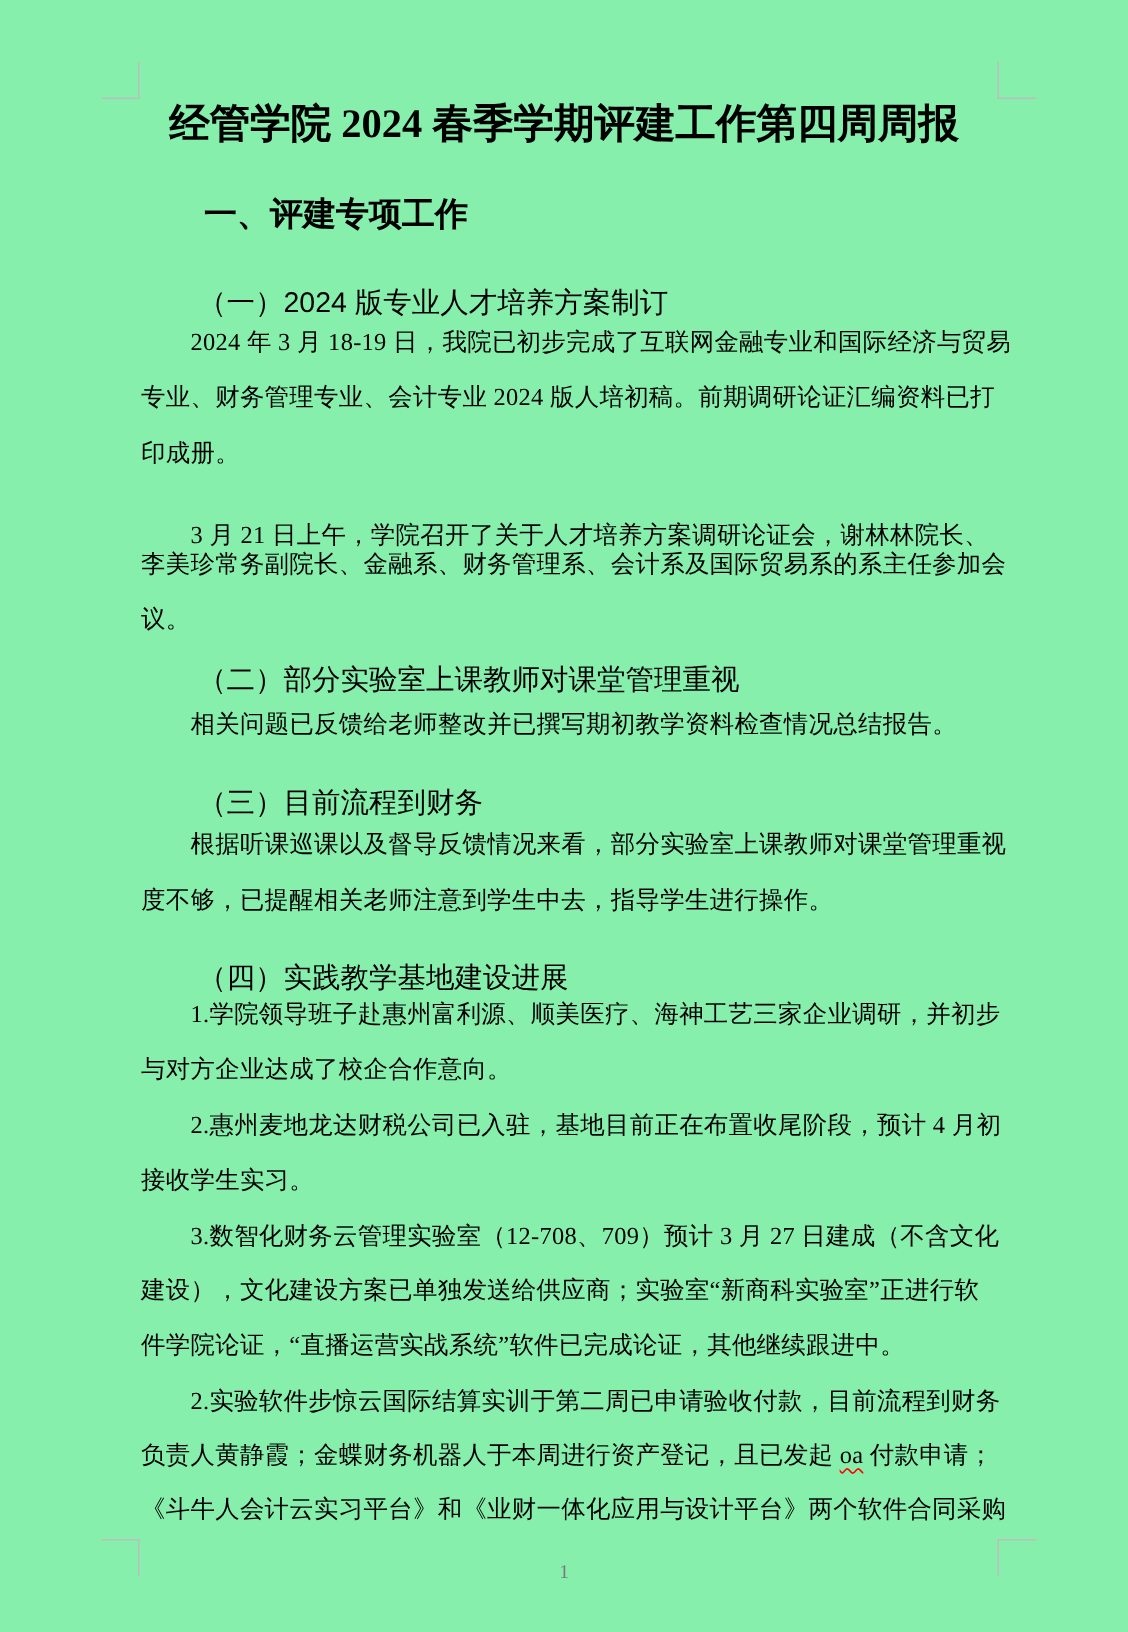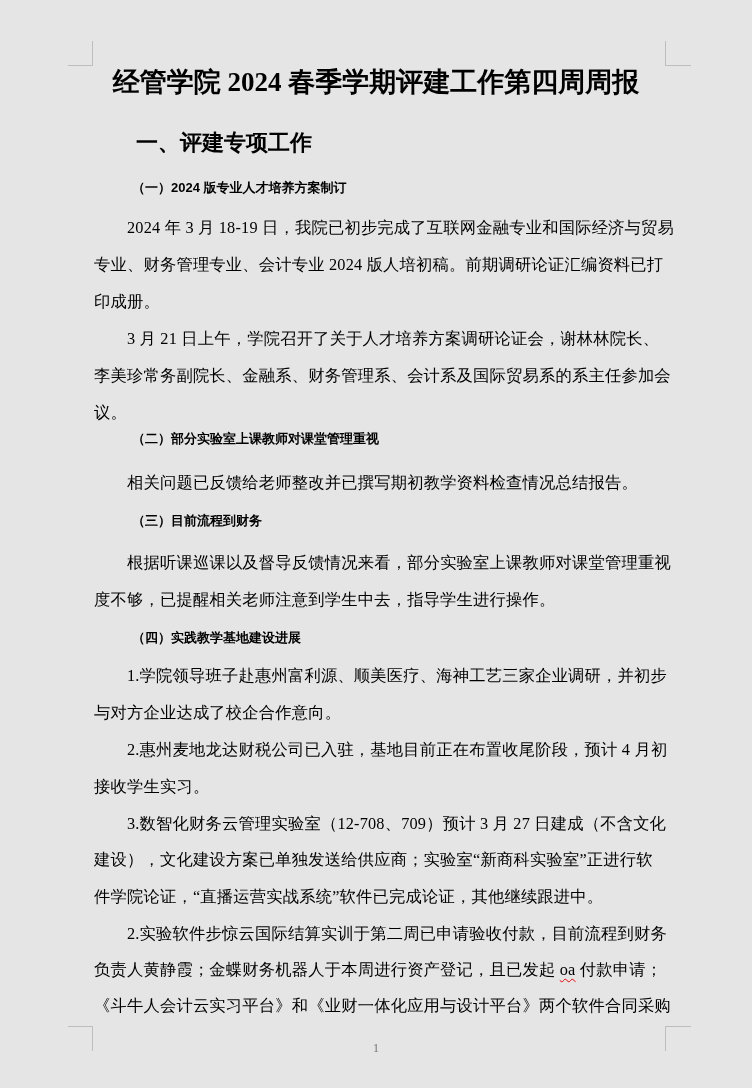--- a/index.html
+++ b/index.html
@@ -1,38 +1,39 @@
 <!DOCTYPE html>
 <html lang="zh"><head>
 <meta charset="utf-8">
 <style>
   html,body{margin:0;padding:0;background:#ffffff;}
   body{
     width:752px;height:1088px;position:relative;overflow:hidden;
     font-family:"Liberation Serif","DejaVu Serif",serif;color:#000;
   }
-  .page{position:absolute;left:0;top:0;width:752px;height:1088px;background:#e5e5e5;}
+  .page{position:absolute;left:0;top:0;width:752px;height:1088px;background:#86efac;}
   
   .crop{position:absolute;background:#bdbdbd;}
   
   .block{position:absolute;white-space:nowrap;}
   .doc-title{
     left:0;width:752px;text-align:center;
     font-size:27px;font-weight:bold;line-height:36px;
     font-family:"Liberation Serif","DejaVu Serif",serif;
   }
   .h1{
     left:94px;padding-left:42px;
     font-size:22px;font-weight:bold;line-height:30px;
     font-family:"Liberation Sans","DejaVu Sans",sans-serif;
   }
   .h2{
     left:94px;padding-left:38px;
-    font-size:13px;font-weight:bold;line-height:26px;
+    font-size:19px;font-weight:normal;line-height:26px;
     font-family:"Liberation Sans","DejaVu Sans",sans-serif;
+    margin-top:15px;
   }
   .line{
     left:94px;font-size:16.3px;line-height:24px;letter-spacing:0.2px;
   }
   .line.indent{padding-left:33px;}
   .spell{
     text-decoration-line:underline;
     text-decoration-style:wavy;
     text-decoration-color:#ff0000;
     text-decoration-thickness:1px;
@@ -59,21 +60,21 @@
   <div class="crop" style="left:665px;top:1026px;width:26px;height:1px"></div>
   <div class="crop" style="left:665px;top:1026px;width:1px;height:25px"></div>
 
   <div id="content">
       <div class="block doc-title" style="top: 64px;">经管学院 2024 春季学期评建工作第四周周报</div>
       <div class="block h1" style="top: 128px;">一、评建专项工作</div>
       <div class="block h2" style="top: 175px;">（一）2024 版专业人才培养方案制订</div>
       <div class="block line indent" style="top: 216px;">2024 年 3 月 18-19 日，我院已初步完成了互联网金融专业和国际经济与贸易</div>
       <div class="block line" style="top: 253px;">专业、财务管理专业、会计专业 2024 版人培初稿。前期调研论证汇编资料已打</div>
       <div class="block line" style="top: 290px;">印成册。</div>
-      <div class="block line indent" style="top: 327px; text-align: center;">3 月 21 日上午，学院召开了关于人才培养方案调研论证会，谢林林院长、</div>
+      <div class="block line indent" style="top: 345px; text-align: center;">3 月 21 日上午，学院召开了关于人才培养方案调研论证会，谢林林院长、</div>
       <div class="block line" style="top: 364px;">李美珍常务副院长、金融系、财务管理系、会计系及国际贸易系的系主任参加会</div>
       <div class="block line" style="top: 401px;">议。</div>
       <div class="block h2" style="top: 426px;">（二）部分实验室上课教师对课堂管理重视</div>
       <div class="block line indent" style="top: 471px;">相关问题已反馈给老师整改并已撰写期初教学资料检查情况总结报告。</div>
       <div class="block h2" style="top: 508px;">（三）目前流程到财务</div>
       <div class="block line indent" style="top: 551px;">根据听课巡课以及督导反馈情况来看，部分实验室上课教师对课堂管理重视</div>
       <div class="block line" style="top: 588px;">度不够，已提醒相关老师注意到学生中去，指导学生进行操作。</div>
       <div class="block h2" style="top: 625px;">（四）实践教学基地建设进展</div>
       <div class="block line indent" style="top: 664px;">1.学院领导班子赴惠州富利源、顺美医疗、海神工艺三家企业调研，并初步</div>
       <div class="block line" style="top: 701px;">与对方企业达成了校企合作意向。</div>

